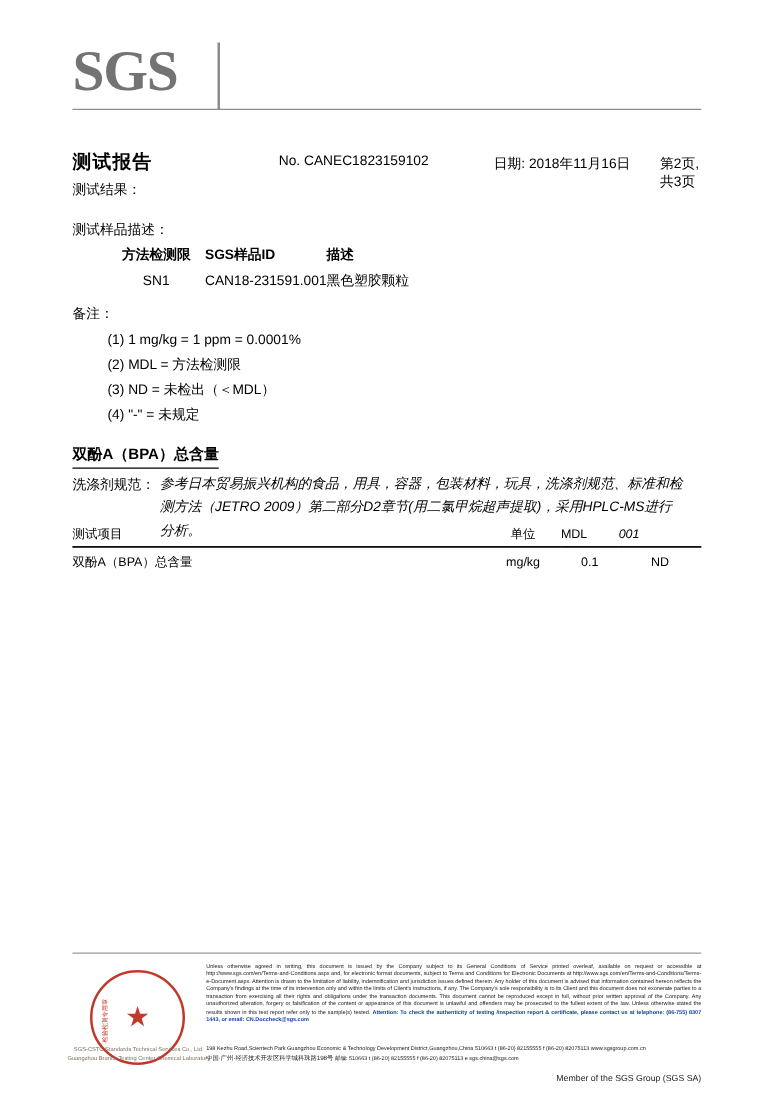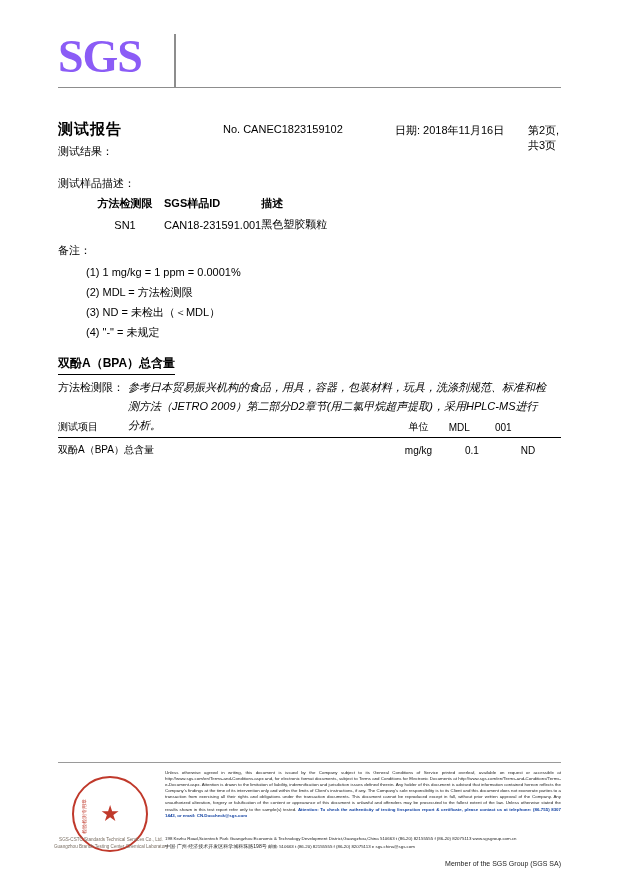--- a/index.html
+++ b/index.html
@@ -29,21 +29,21 @@
     left: 58px;
     top: 34px;
     width: 120px;
     height: 52px;
   }
   .sgs-text {
     font-family: "Liberation Serif", serif;
     font-weight: bold;
     font-size: 46px;
     letter-spacing: -1px;
-    color: #8b5cf6;
+    color: #737373;
     line-height: 46px;
   }
   .logo-rule {
     position: absolute;
     left: 58px;
     top: 87px;
     width: 503px;
     height: 1px;
     background: #8d8d8d;
   }
@@ -192,21 +192,21 @@
     border-bottom: 1px solid #000;
     white-space: nowrap;
   }
   .res-table td {
     padding: 5px 0 0 0;
     white-space: nowrap;
   }
   .th-item { width: 300px; }
   .th-unit { width: 55px; text-align: center !important; }
   .th-mdl  { width: 42px; text-align: right; }
-  .th-001  { width: 60px; text-align: left; }
+  .th-001  { width: 60px; text-align: left; font-style: italic; }
   .td-unit { text-align: center; }
   .td-mdl  { text-align: center; }
   .td-001  { text-align: center; }
 
   
   .footer-rule {
     position: absolute;
     left: 58px;
     top: 762px;
     width: 503px;
@@ -346,21 +346,21 @@
   <div class="notes-label">备注：</div>
   <div class="notes">
     <div>(1) 1 mg/kg = 1 ppm = 0.0001%</div>
     <div>(2) MDL = 方法检测限</div>
     <div>(3) ND = 未检出（＜MDL）</div>
     <div>(4) "-" = 未规定</div>
   </div>
 
   <div class="section-head">双酚A（BPA）总含量</div>
 
-  <div class="method-label">方法检测限：</div>
+  <div class="method-label">洗涤剂规范：</div>
   <div class="method-body">参考日本贸易振兴机构的食品，用具，容器，包装材料，玩具，洗涤剂规范、标准和检测方法（JETRO 2009）第二部分D2章节(用二氯甲烷超声提取)，采用HPLC-MS进行分析。</div>
 
   <table class="res-table">
     <thead>
       <tr>
         <th class="th-item">测试项目</th>
         <th class="th-unit">单位</th>
         <th class="th-mdl">MDL</th>
         <th class="th-001">001</th>
       </tr>

